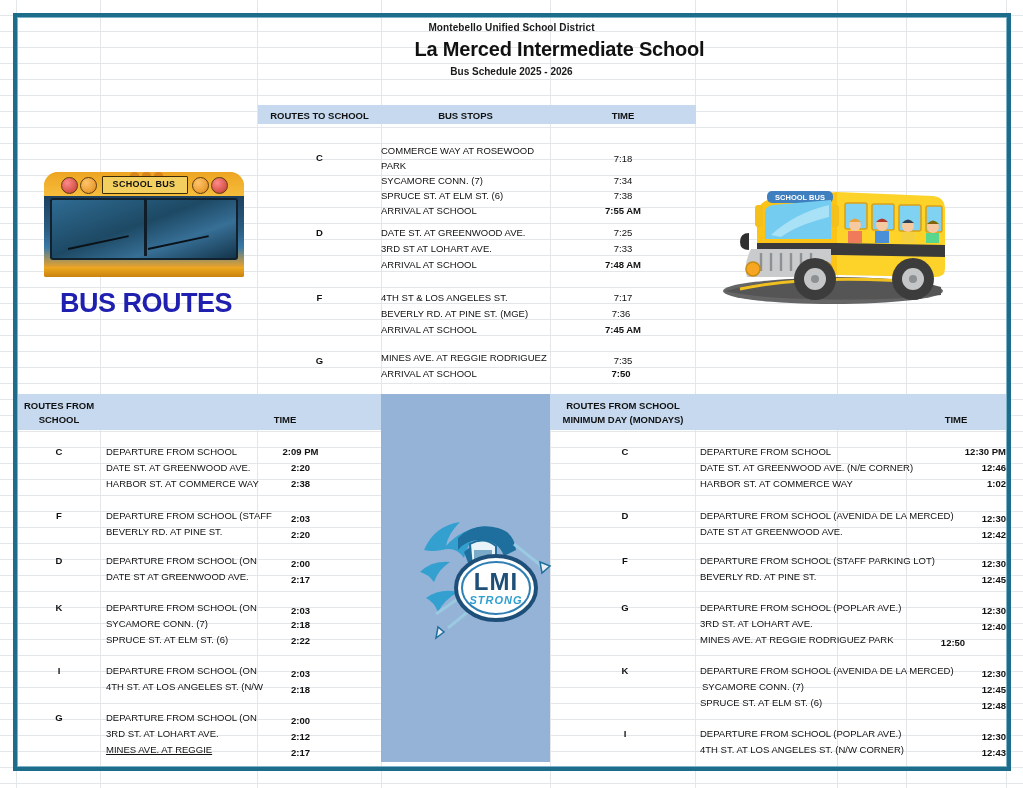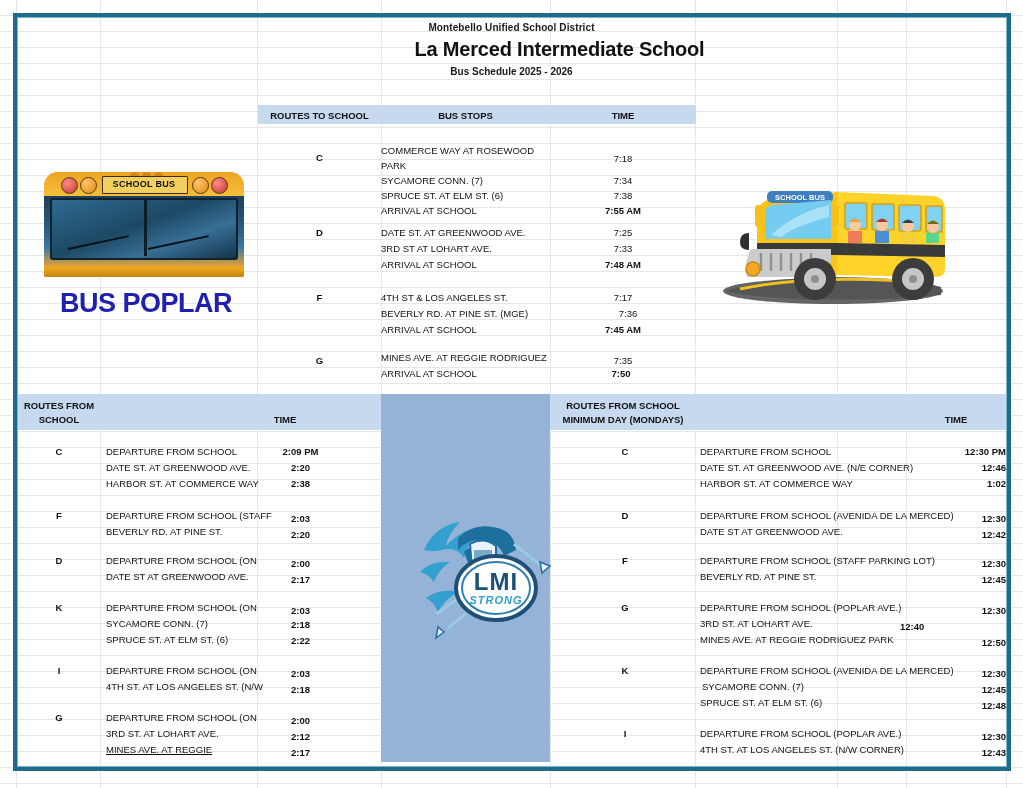--- a/index.html
+++ b/index.html
@@ -141,21 +141,21 @@
     <div class="lamp l3"></div>
     <div class="lamp l4"></div>
   <div class="signbox"></div>
   <div class="signtxt">SCHOOL BUS</div>
   <div class="glass"></div>
   <div class="mullion"></div>
   <div class="wiper w1"></div>
     <div class="wiper w2"></div>
   <div class="bumper"></div>
 </div>
-<div id="busroutes-label">BUS POPLAR</div>
+<div id="busroutes-label">BUS ROUTES</div>
 
 <svg id="cartoonbus" viewBox="0 0 250 145">
   <ellipse cx="128" cy="126" rx="110" ry="13" fill="#4a4a4a" opacity=".85"></ellipse>
   <path d="M20 126 Q70 112 130 112 Q200 112 236 122 L236 130 Q180 136 110 134 Q50 133 20 126 Z" fill="#555"></path>
   <path d="M35 124 Q110 108 228 118" stroke="#f0c020" stroke-width="3" fill="none"></path>
   <path d="M52 112 L52 50 Q52 36 70 33 L132 27 L132 110 Z" fill="#fcc417"></path>
   <path d="M132 27 L228 31 Q240 32 240 45 L240 104 Q240 112 230 112 L132 110 Z" fill="#fdd32a"></path>
   <path d="M132 78 L240 80 L240 92 L132 90 Z" fill="#3a3a3a"></path>
   <path d="M52 78 L132 78 L132 90 L52 90 Z" fill="#3a3a3a"></path>
   <rect x="62" y="26" width="66" height="12" rx="5" fill="#3f7fbf"></rect>
@@ -235,21 +235,21 @@
   <div class="cell ctr" style="left:292px;top:136px;width:146px;">7:33</div>
 
   <div class="cell" style="left:123px;top:152px;width:200px;">ARRIVAL AT SCHOOL</div>
   <div class="cell ctr bold" style="left:292px;top:152px;width:146px;">7:48 AM</div>
 
   <div class="cell ctr bold" style="left:0px;top:185px;width:123px;">F</div>
   <div class="cell" style="left:123px;top:185px;width:200px;">4TH ST &amp; LOS ANGELES ST.</div>
   <div class="cell ctr" style="left:292px;top:185px;width:146px;">7:17</div>
 
   <div class="cell" style="left:123px;top:201px;width:200px;">BEVERLY RD. AT PINE ST. (MGE)</div>
-  <div class="cell ctr" style="left:296px;top:201px;width:148px;">7:36</div>
+  <div class="cell ctr" style="left:289px;top:201px;width:148px;">7:36</div>
 
   <div class="cell" style="left:123px;top:217px;width:200px;">ARRIVAL AT SCHOOL</div>
   <div class="cell ctr bold" style="left:292px;top:217px;width:146px;">7:45 AM</div>
 
   <div class="cell ctr bold" style="left:0px;top:248px;width:123px;">G</div>
   <div class="cell" style="left:123px;top:245px;width:215px;">MINES AVE. AT REGGIE RODRIGUEZ</div>
   <div class="cell ctr" style="left:292px;top:248px;width:146px;">7:35</div>
 
   <div class="cell" style="left:123px;top:261px;width:200px;">ARRIVAL AT SCHOOL</div>
   <div class="cell ctr bold" style="left:292px;top:261px;width:142px;">7:50</div>
@@ -358,23 +358,23 @@
   <div class="lrow bold" style="left:560px;top:553px;width:130px;text-align:center;">F</div>
   <div class="lrow" style="left:700px;top:553px;">DEPARTURE FROM SCHOOL  (STAFF  PARKING LOT)</div>
   <div class="lrow bold" style="left:900px;top:556px;width:106px;text-align:right;padding-right:8px;">12:30</div>
   <div class="lrow" style="left:700px;top:569px;">BEVERLY RD. AT PINE ST.</div>
   <div class="lrow bold" style="left:900px;top:572px;width:106px;text-align:right;padding-right:8px;">12:45</div>
 
   <div class="lrow bold" style="left:560px;top:600px;width:130px;text-align:center;">G</div>
   <div class="lrow" style="left:700px;top:600px;">DEPARTURE FROM SCHOOL (POPLAR AVE.)</div>
   <div class="lrow bold" style="left:900px;top:603px;width:106px;text-align:right;padding-right:8px;">12:30</div>
   <div class="lrow" style="left:700px;top:616px;">3RD ST. AT LOHART AVE.</div>
-  <div class="lrow bold" style="left:900px;top:619px;width:106px;text-align:left;padding-right:8px;">12:40</div>
+  <div class="lrow bold" style="left:900px;top:619px;width:106px;text-align:right;padding-right:8px;">12:40</div>
   <div class="lrow" style="left:700px;top:632px;">MINES AVE. AT REGGIE  RODRIGUEZ PARK</div>
-  <div class="lrow bold" style="left:900px;top:635px;width:106px;text-align:right;padding-right:8px;">12:50</div>
+  <div class="lrow bold" style="left:900px;top:635px;width:106px;text-align:center;padding-right:8px;">12:50</div>
 
   <div class="lrow bold" style="left:560px;top:663px;width:130px;text-align:center;">K</div>
   <div class="lrow" style="left:700px;top:663px;">DEPARTURE FROM SCHOOL (AVENIDA DE LA MERCED)</div>
   <div class="lrow bold" style="left:900px;top:666px;width:106px;text-align:right;padding-right:8px;">12:30</div>
   <div class="lrow" style="left:702px;top:679px;">SYCAMORE CONN.       (7)</div>
   <div class="lrow bold" style="left:900px;top:682px;width:106px;text-align:right;padding-right:8px;">12:45</div>
   <div class="lrow" style="left:700px;top:695px;">SPRUCE ST. AT ELM ST.  (6)</div>
   <div class="lrow bold" style="left:900px;top:698px;width:106px;text-align:right;padding-right:8px;">12:48</div>
 
   <div class="lrow bold" style="left:560px;top:726px;width:130px;text-align:center;">I</div>

